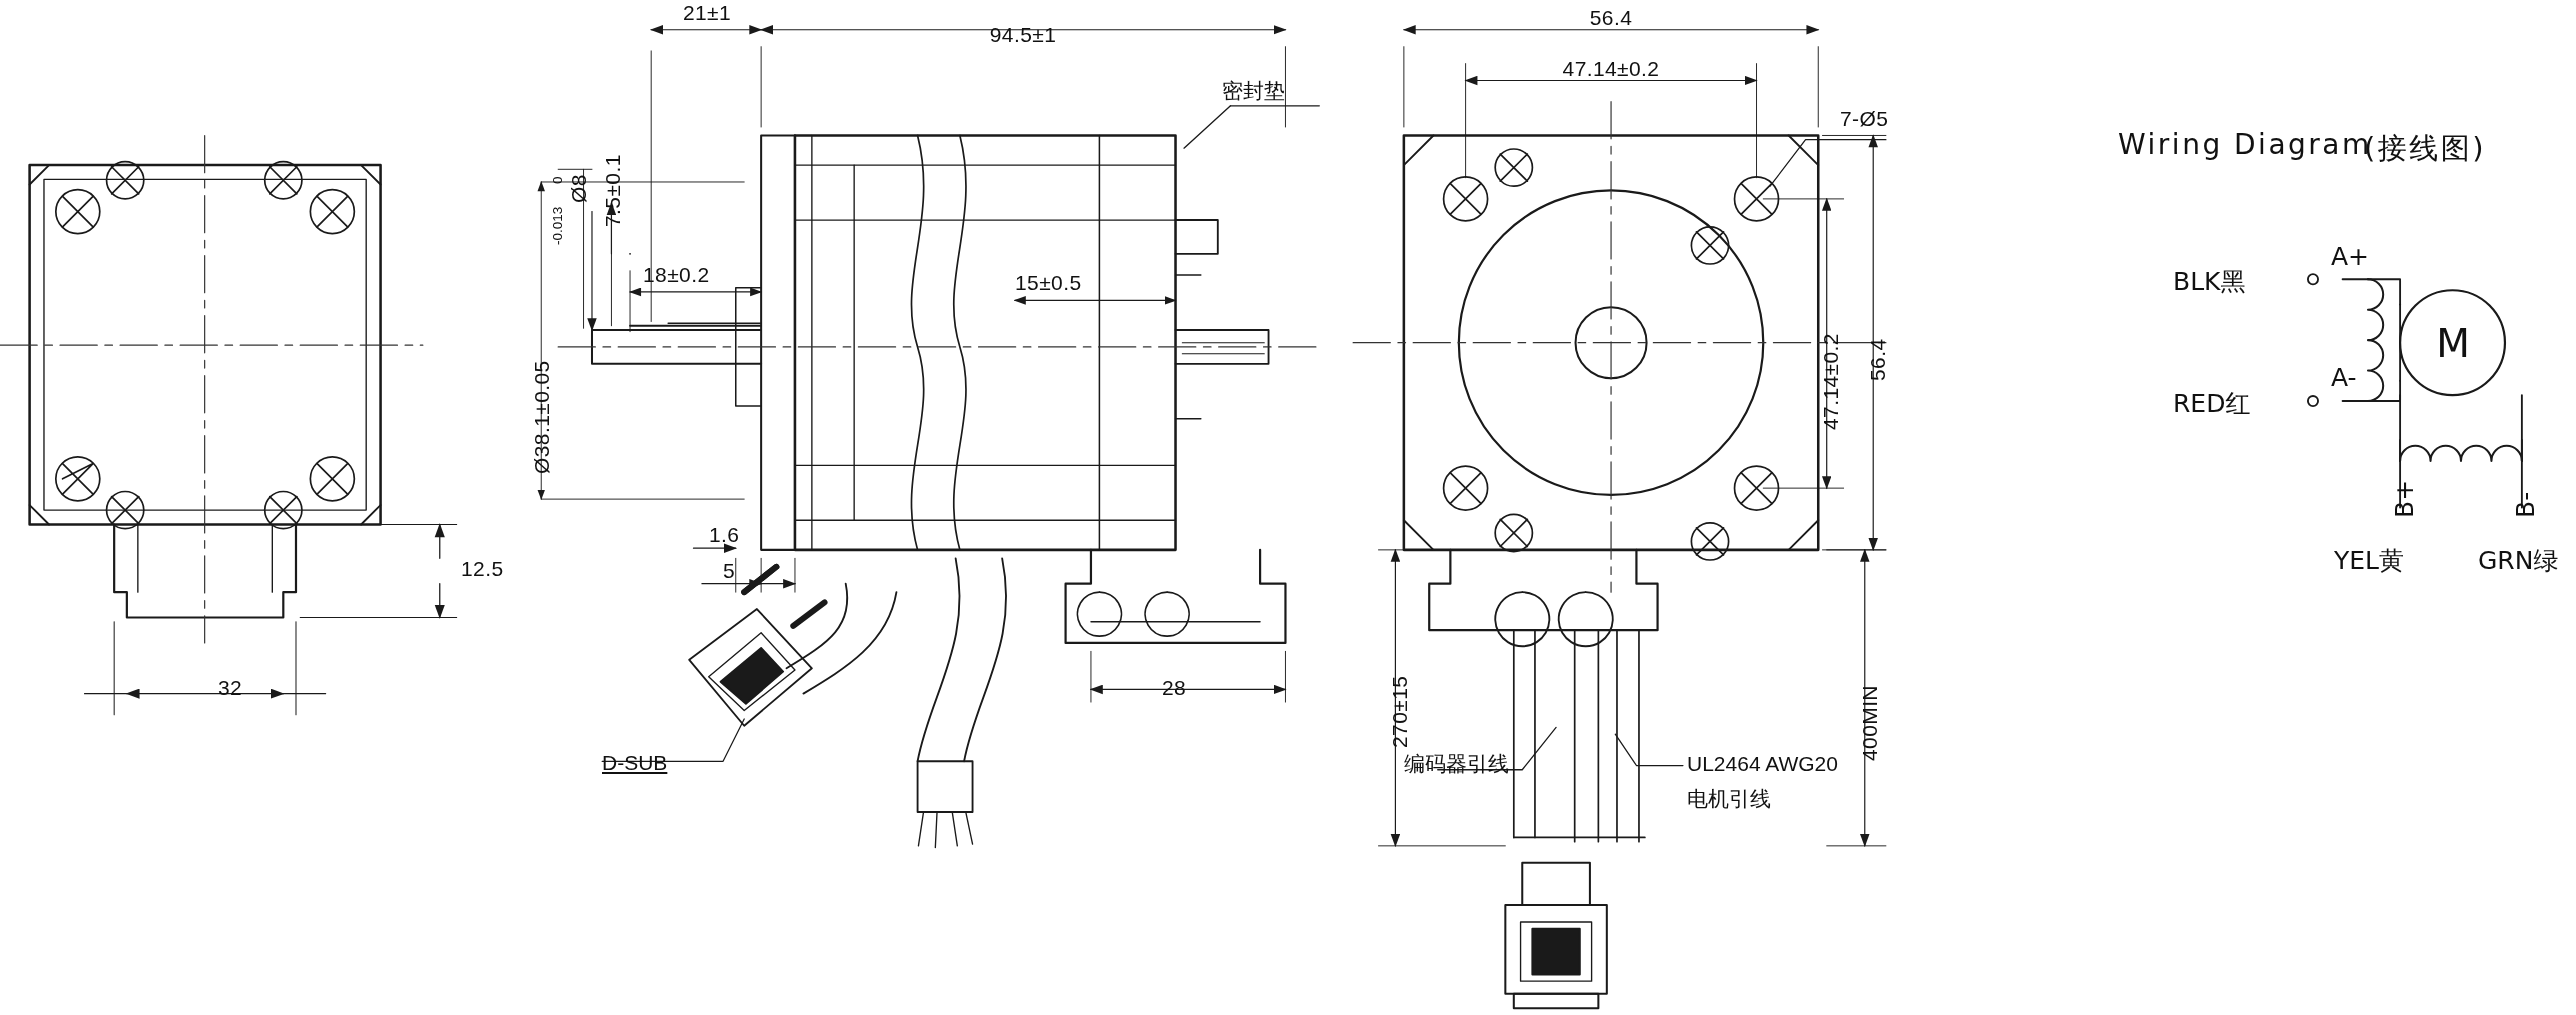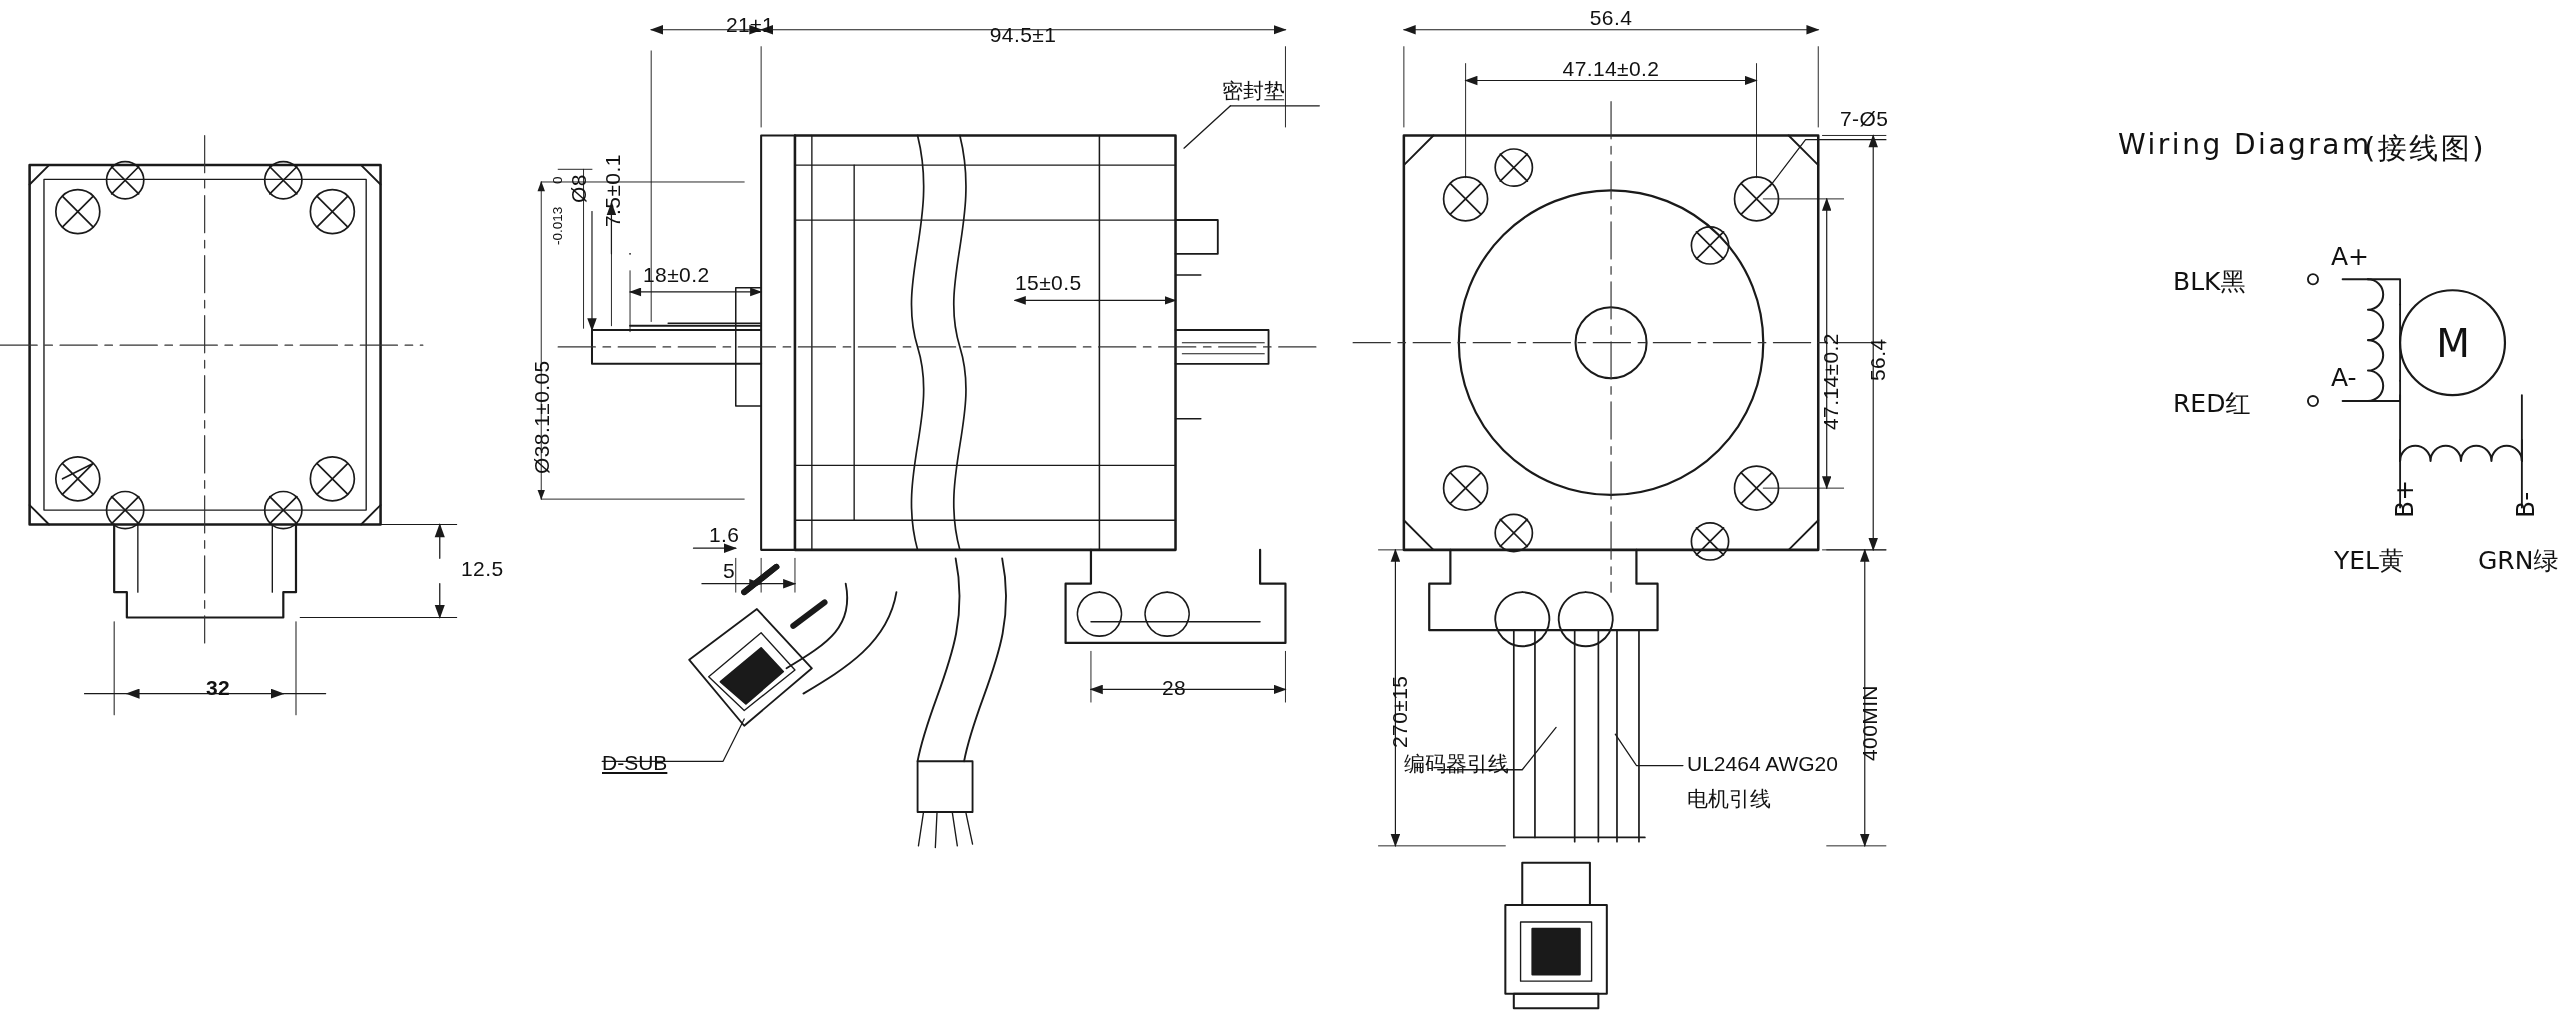--- a/index.html
+++ b/index.html
@@ -315,24 +315,24 @@
       <path d="M2982,545 L2982,600" stroke-width="2.2"></path>
       <path d="M2838,467 L2838,545" stroke-width="2.2"></path>
       <path d="M2982,467 L2982,545" stroke-width="2.2"></path>
 
       <circle cx="2735" cy="330" r="6" stroke-width="2.2"></circle>
       <circle cx="2735" cy="474" r="6" stroke-width="2.2"></circle>
     </g>
   </g>
 </svg>
 
-<div class="lbl dim" style="left:218px; top:677px; transform:translateX(-50%);font-weight:bold;">32</div>
+<div class="lbl dim" style="left:230px; top:677px; transform:translateX(-50%);">32</div>
 <div class="lbl dim" style="left:461px; top:558px;">12.5</div>
 
-<div class="lbl dim" style="left:707px; top:14px; transform:translateX(-50%);margin-left:43px;">21±1</div>
+<div class="lbl dim" style="left:707px; top:2px; transform:translateX(-50%);">21±1</div>
 <div class="lbl dim" style="left:1023px; top:24px; transform:translateX(-50%);">94.5±1</div>
 
 <div class="lbl dim vert" style="left:568px; top:203px;">Ø8</div>
 <div class="lbl sub vert" style="left:551px; top:184px;">0</div>
 <div class="lbl sub vert" style="left:551px; top:245px;">-0.013</div>
 <div class="lbl dim vert" style="left:602px; top:227px;">7.5±0.1</div>
 <div class="lbl dim vert" style="left:531px; top:474px;">Ø38.1±0.05</div>
 
 <div class="lbl dim" style="left:643px; top:264px;">18±0.2</div>
 <div class="lbl dim" style="left:1015px; top:272px;">15±0.5</div>

